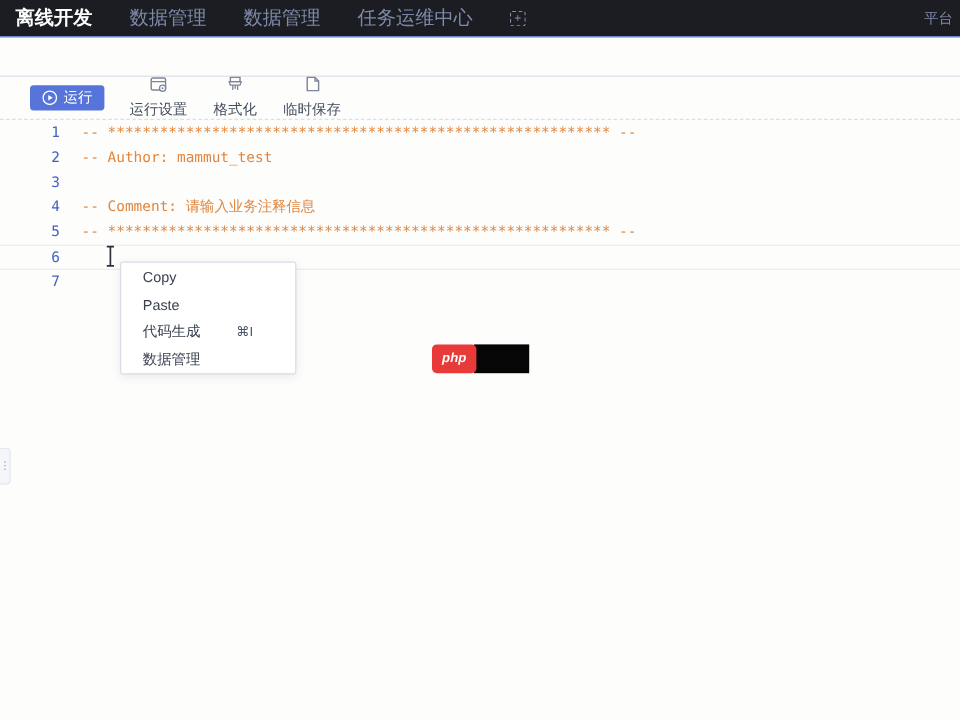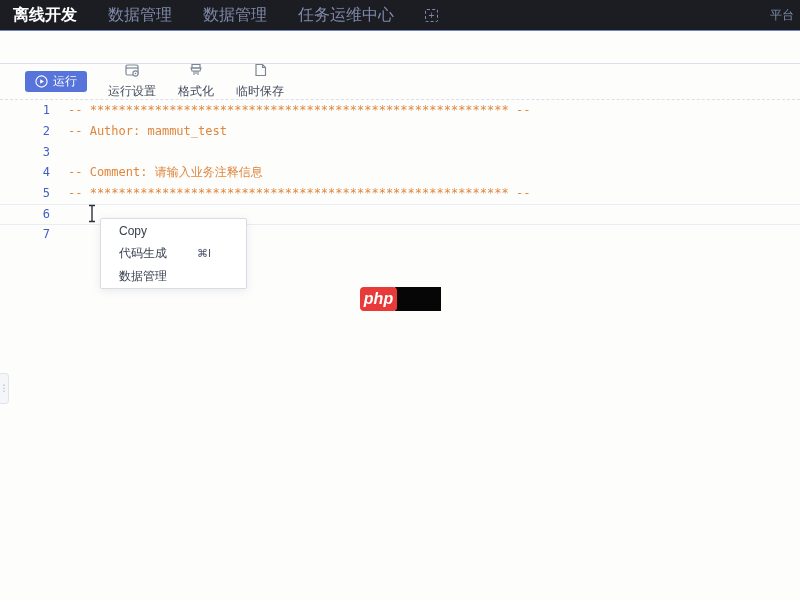--- a/index.html
+++ b/index.html
@@ -68,21 +68,21 @@
   .menu-item {
     height: 23px; display: flex; align-items: center; justify-content: space-between;
     padding: 0 14px 0 18px; font-size: 12px; color: #3a4150; cursor: pointer;
   }
   .menu-shortcut { font-size: 11px; color: #4b5368; margin-right: 21px; }
 
   
   .watermark { position: absolute; left: 360px; top: 287px; height: 24px; display: flex; z-index: 5; }
   .wm-badge {
     width: 37px; height: 24px; background: #e93a3a; border-radius: 4px;
-    color: #ffffff; font-style: italic; font-weight: bold; font-size: 16px;
+    color: #ffffff; font-style: italic; font-weight: bold; font-size: 11px;
     display: flex; align-items: center; justify-content: center;
     font-family: "Liberation Sans", sans-serif; position: relative; z-index: 2;
   }
   .wm-dark { width: 46px; height: 24px; background: #060606; margin-left: -2px; }
 
   
   .ibeam-cursor { position: absolute; left: 87px; top: 204px; z-index: 30; pointer-events: none; }
   .left-handle {
     position: absolute; left: 0; top: 373px; width: 9px; height: 31px;
     background: #f4f6f9; border: 1px solid #dfe3ec; border-left: none;
@@ -178,20 +178,23 @@
   <svg width="10" height="19" viewBox="0 0 10 19">
     <path d="M2 1.5 H8 M5 1.5 V17.5 M2 17.5 H8" stroke="#2b2f3a" stroke-width="1.4" fill="none"></path>
   </svg>
 </div>
 
 <div class="context-menu">
   <div class="menu-item">
     <span>Copy</span>
   </div>
   <div class="menu-item">
+    <span>Paste</span>
+  </div>
+  <div class="menu-item">
     <span>代码生成</span>
     <span class="menu-shortcut">⌘I</span>
   </div>
   <div class="menu-item">
     <span>数据管理</span>
   </div>
 </div>
 
 <div class="watermark">
   <span class="wm-badge">php</span>

